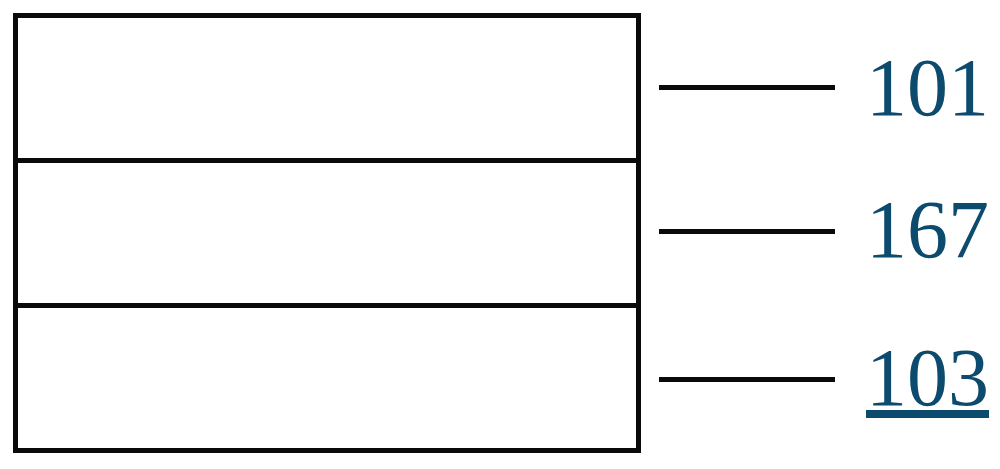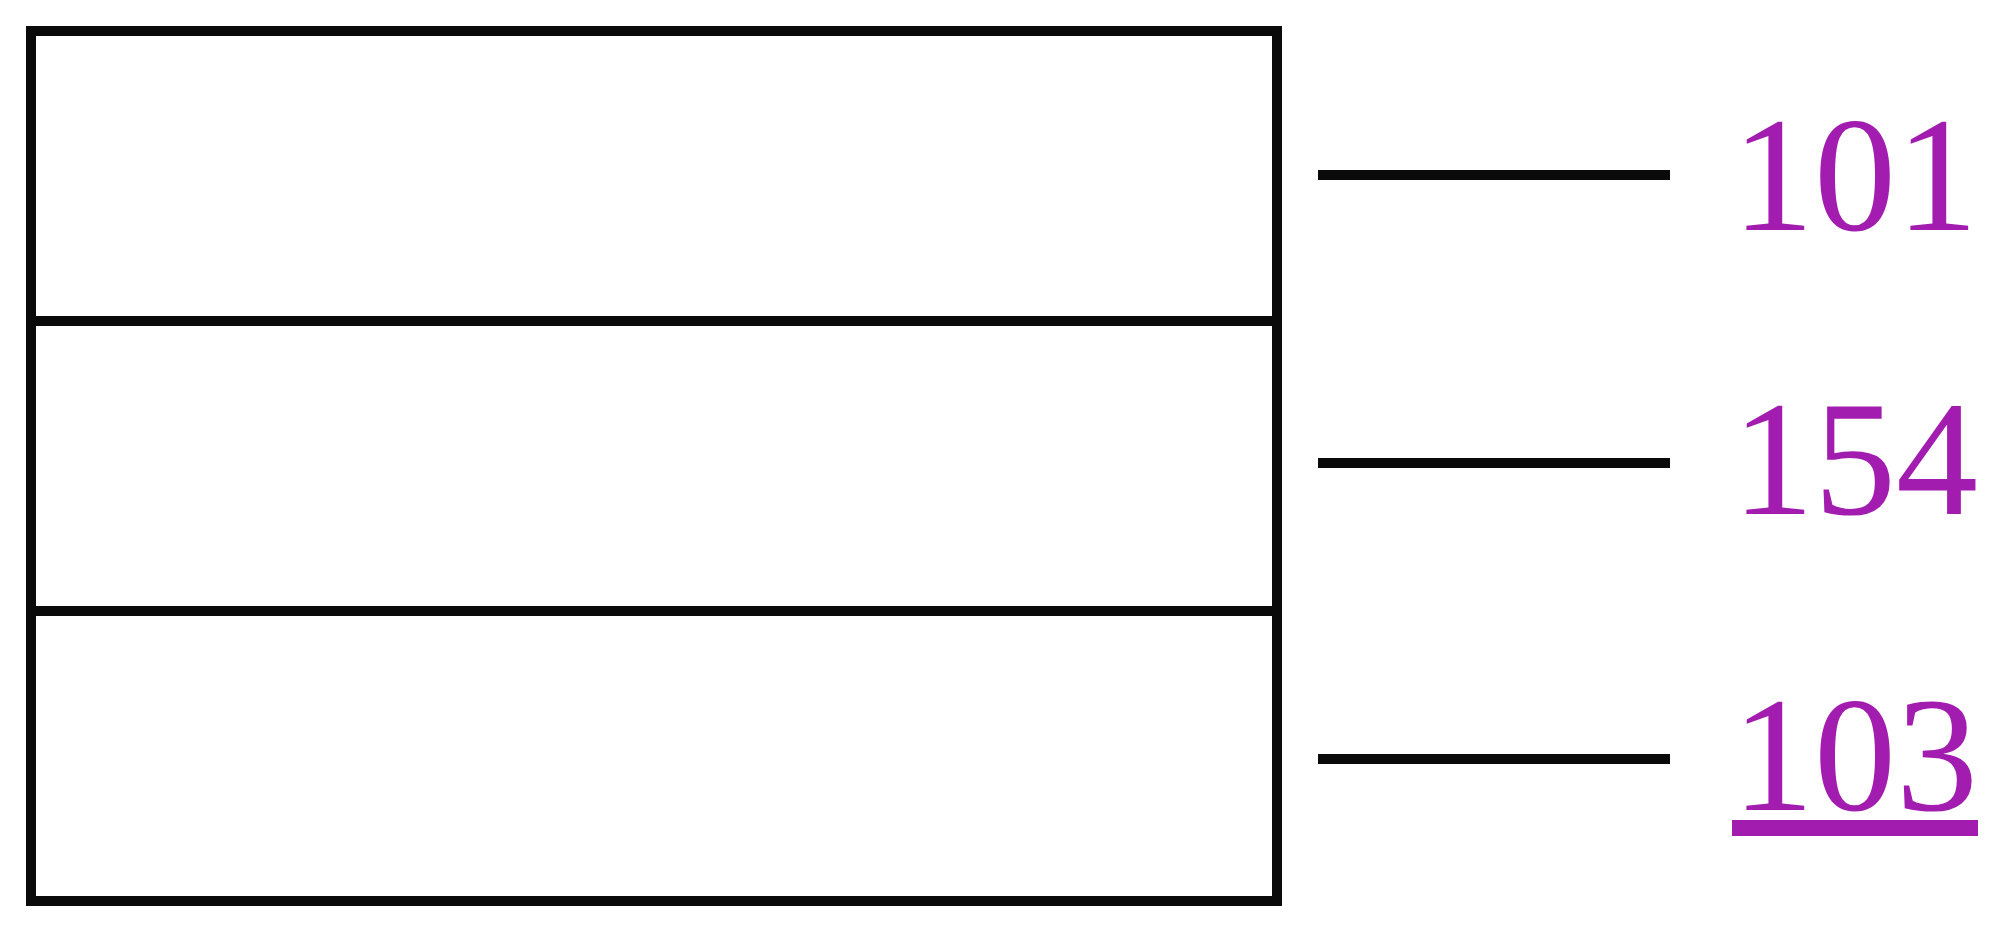--- a/index.html
+++ b/index.html
@@ -45,21 +45,21 @@
   }
   .leader.l1 { top: 85px; }
   .leader.l2 { top: 229px; }
   .leader.l3 { top: 377px; }
   
   .ref-label {
     position: absolute;
     left: 866px;
     font-size: 82px;
     line-height: 82px;
-    color: #a21caf;
+    color: #0c4a6e;
     letter-spacing: 0px;
     white-space: nowrap;
   }
   .ref-label.r1 { top: 47px; }
   .ref-label.r2 { top: 189px; }
   .ref-label.r3 { top: 337px; text-decoration: underline; }
 </style>
 </head>
 <body>
 
@@ -69,16 +69,16 @@
     <div class="layer"></div>
     <div class="layer"></div>
     <div class="layer"></div>
   </div>
 
   <div class="leader l1"></div>
   <div class="leader l2"></div>
   <div class="leader l3"></div>
 
   <div class="ref-label r1">101</div>
-  <div class="ref-label r2">154</div>
+  <div class="ref-label r2">167</div>
   <div class="ref-label r3">103</div>
 
 </div>
 
 </body></html>

